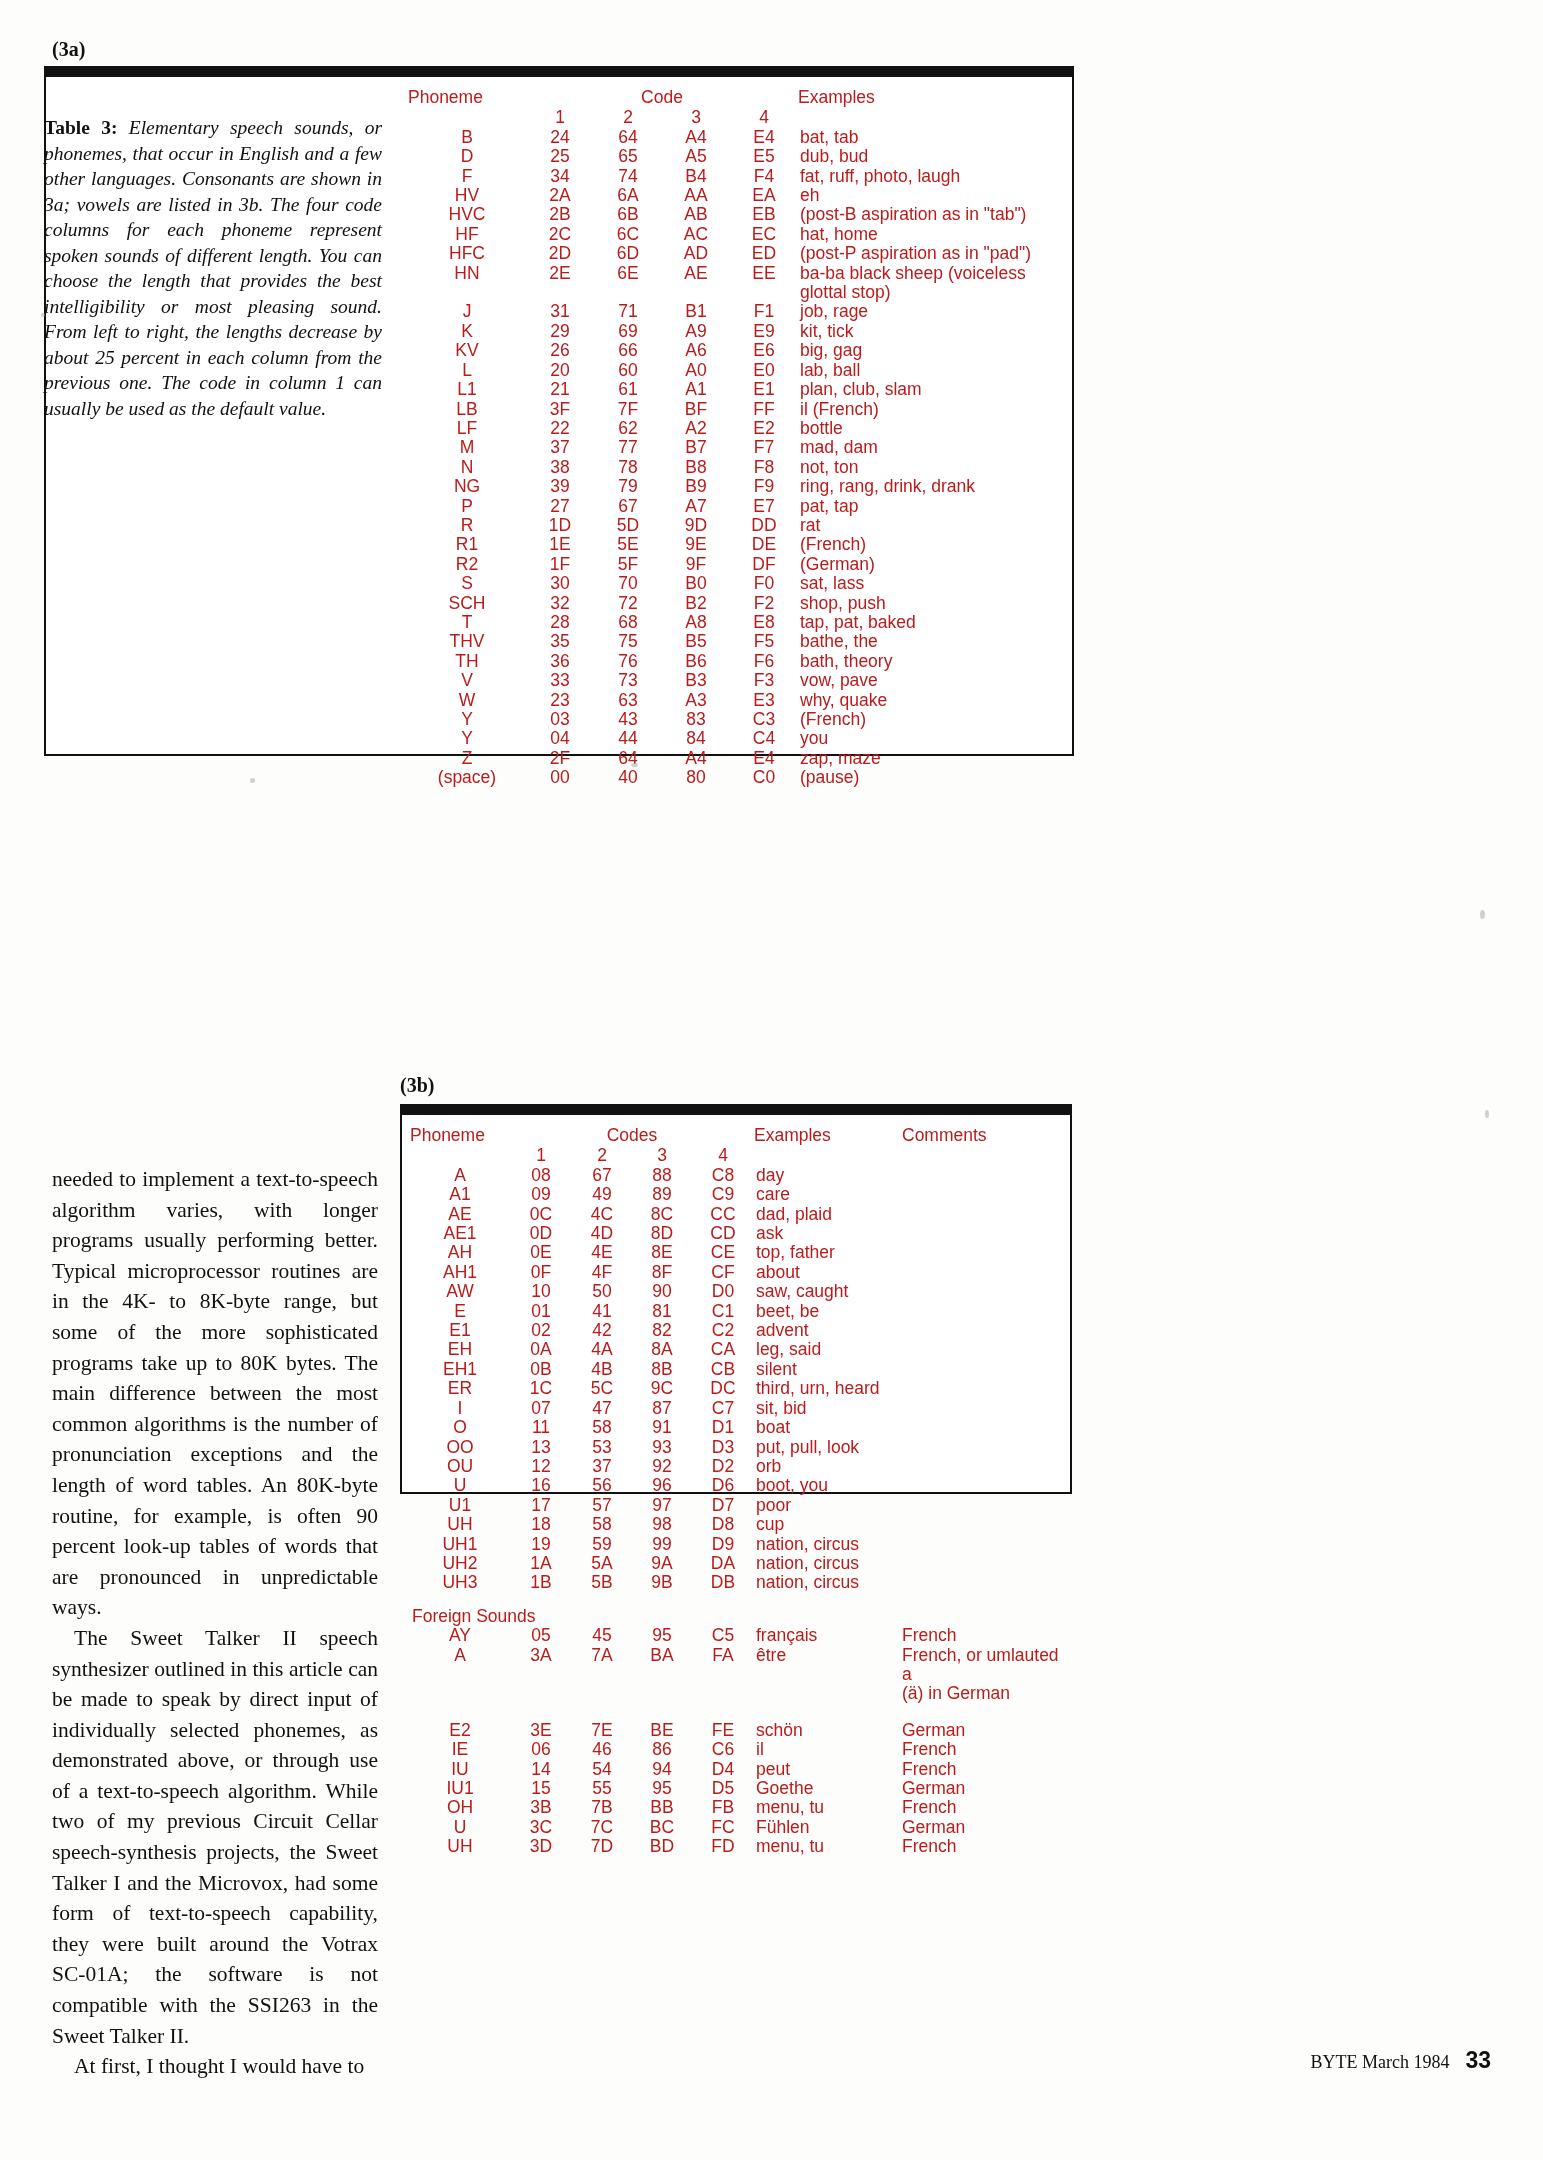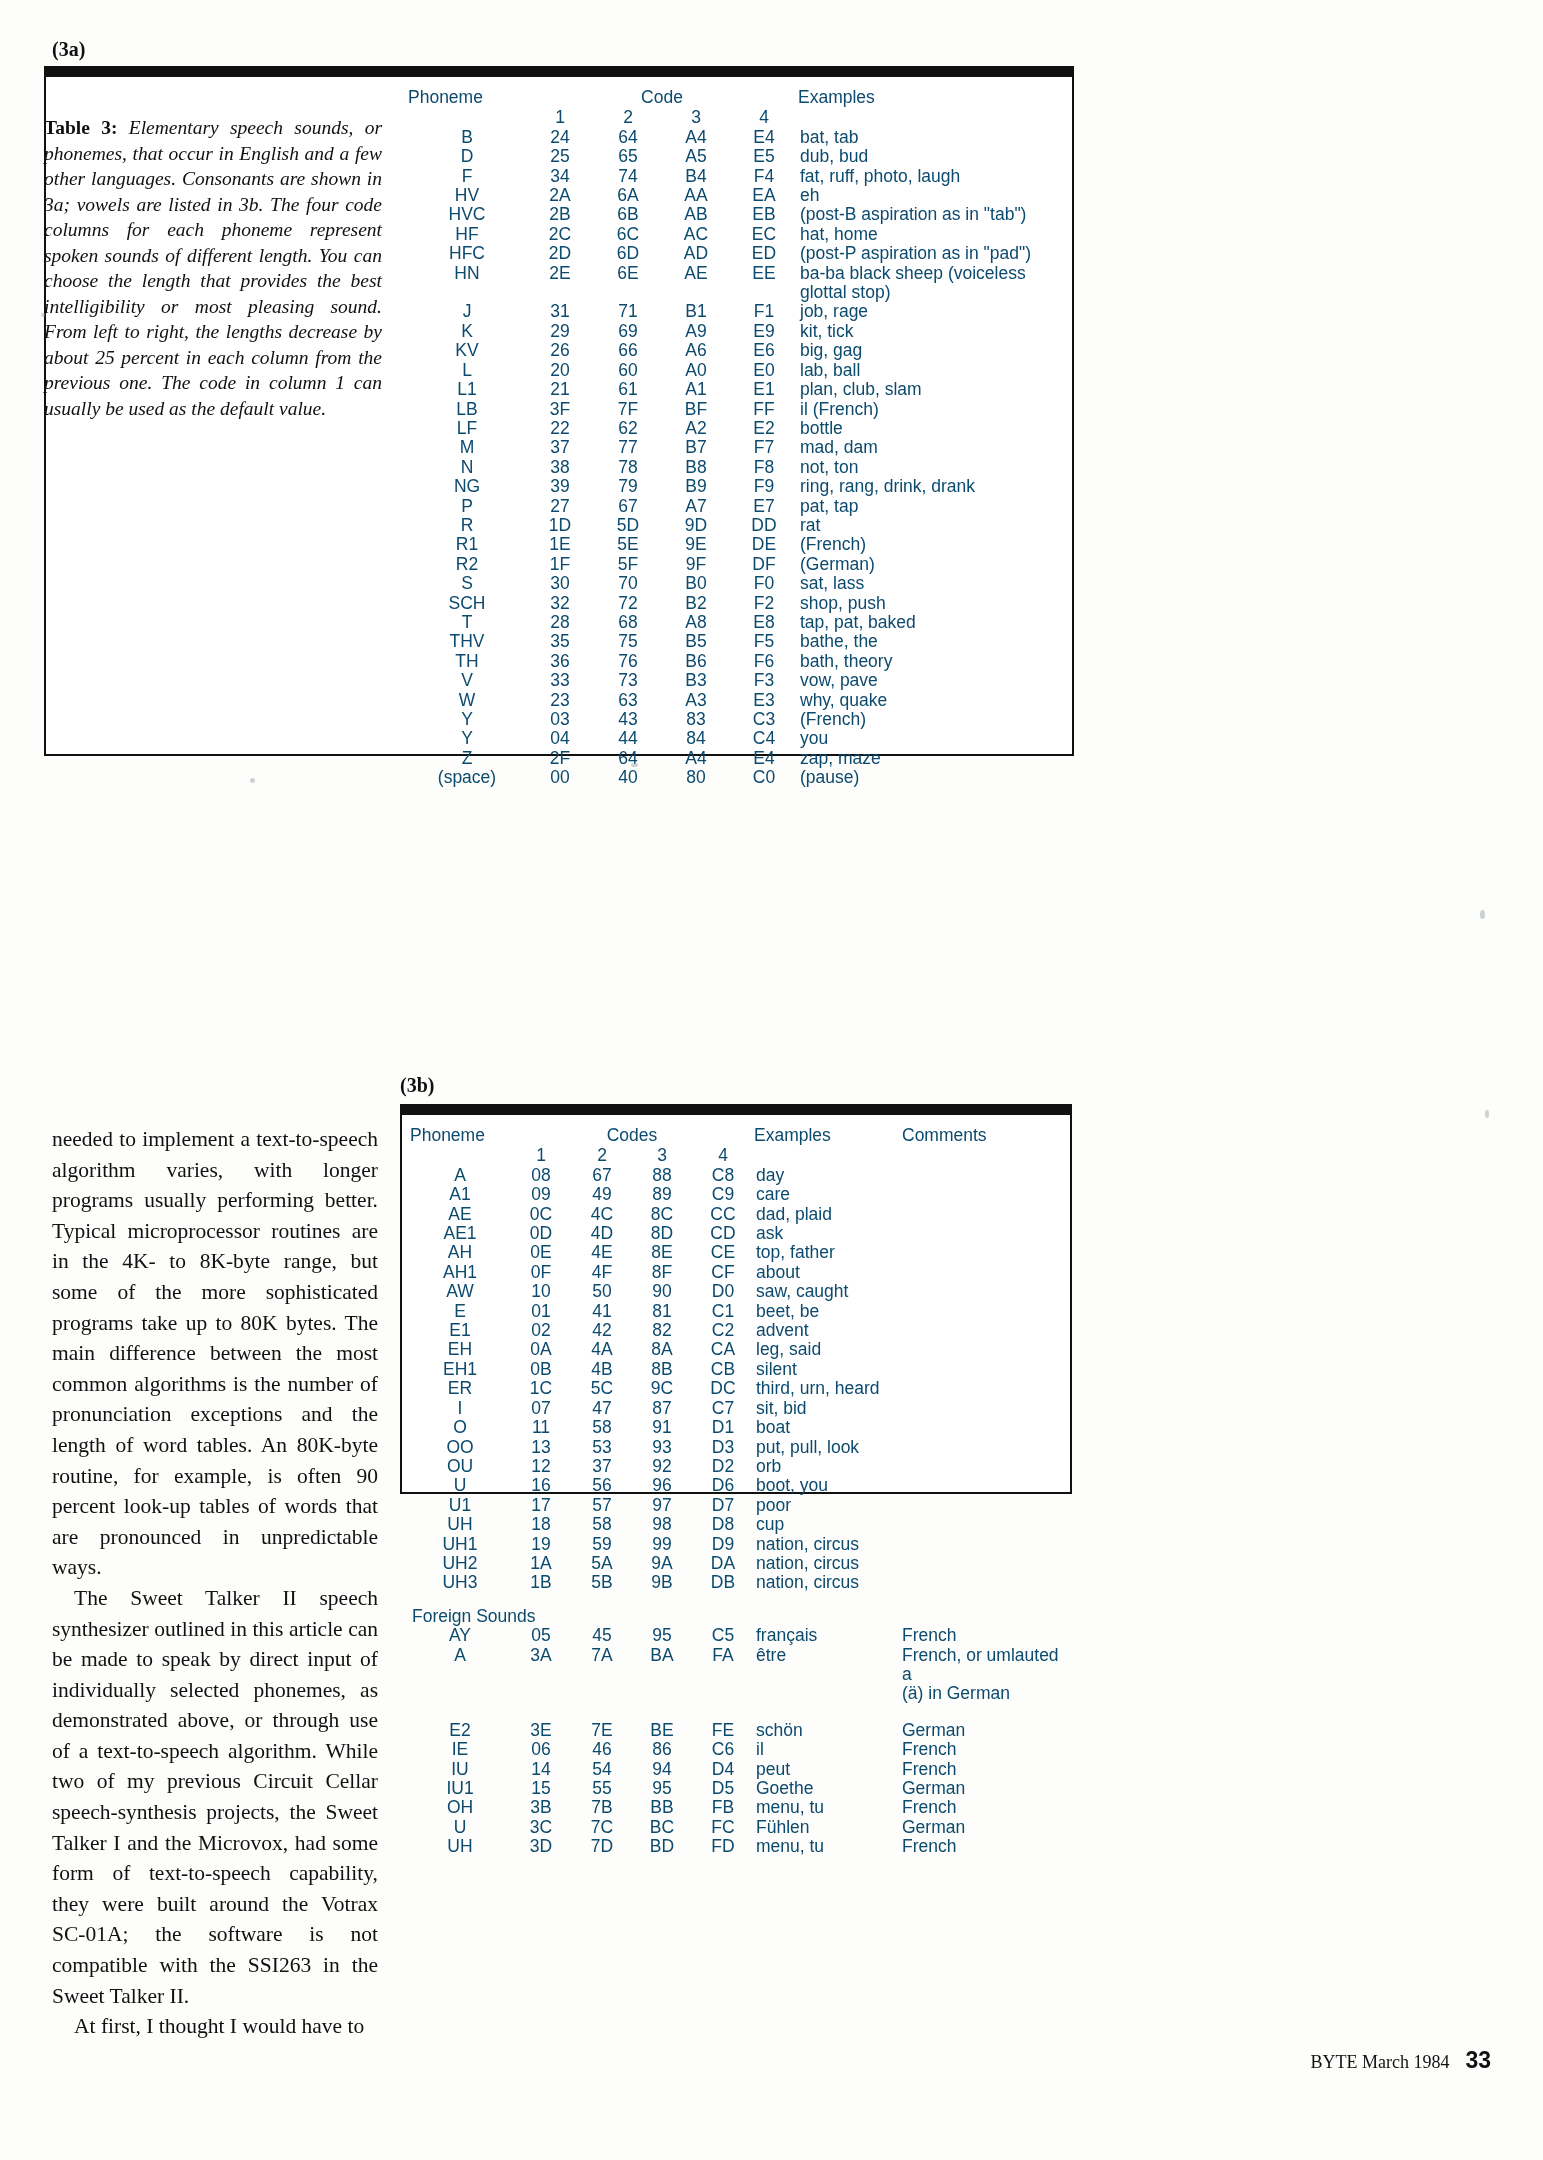--- a/index.html
+++ b/index.html
@@ -76,21 +76,21 @@
   .caption .cap-lead {
     font-style: normal;
     font-weight: bold;
   }
 
   
   .ptable {
     position: absolute;
     font-family: "Liberation Sans", sans-serif;
     font-size: 17.5px;
-    color: #0c4a6e;
+    color: #b91c1c;
     line-height: 19.4px;
   }
   .ptable .thead,
   .ptable .subhead,
   .ptable .trow,
   .ptable .section-head {
     display: grid;
     align-items: baseline;
   }
 
@@ -151,21 +151,21 @@
   .bodytext {
     position: absolute;
     font-family: "Liberation Serif", serif;
     font-size: 21.5px;
     line-height: 30.6px;
     text-align: justify;
     color: #111;
   }
   #body-col-left {
     left: 52px;
-    top: 1124px;
+    top: 1164px;
     width: 326px;
   }
   .bodytext p {
     margin: 0;
   }
   .bodytext p.indent {
     text-indent: 22px;
   }
 
   

